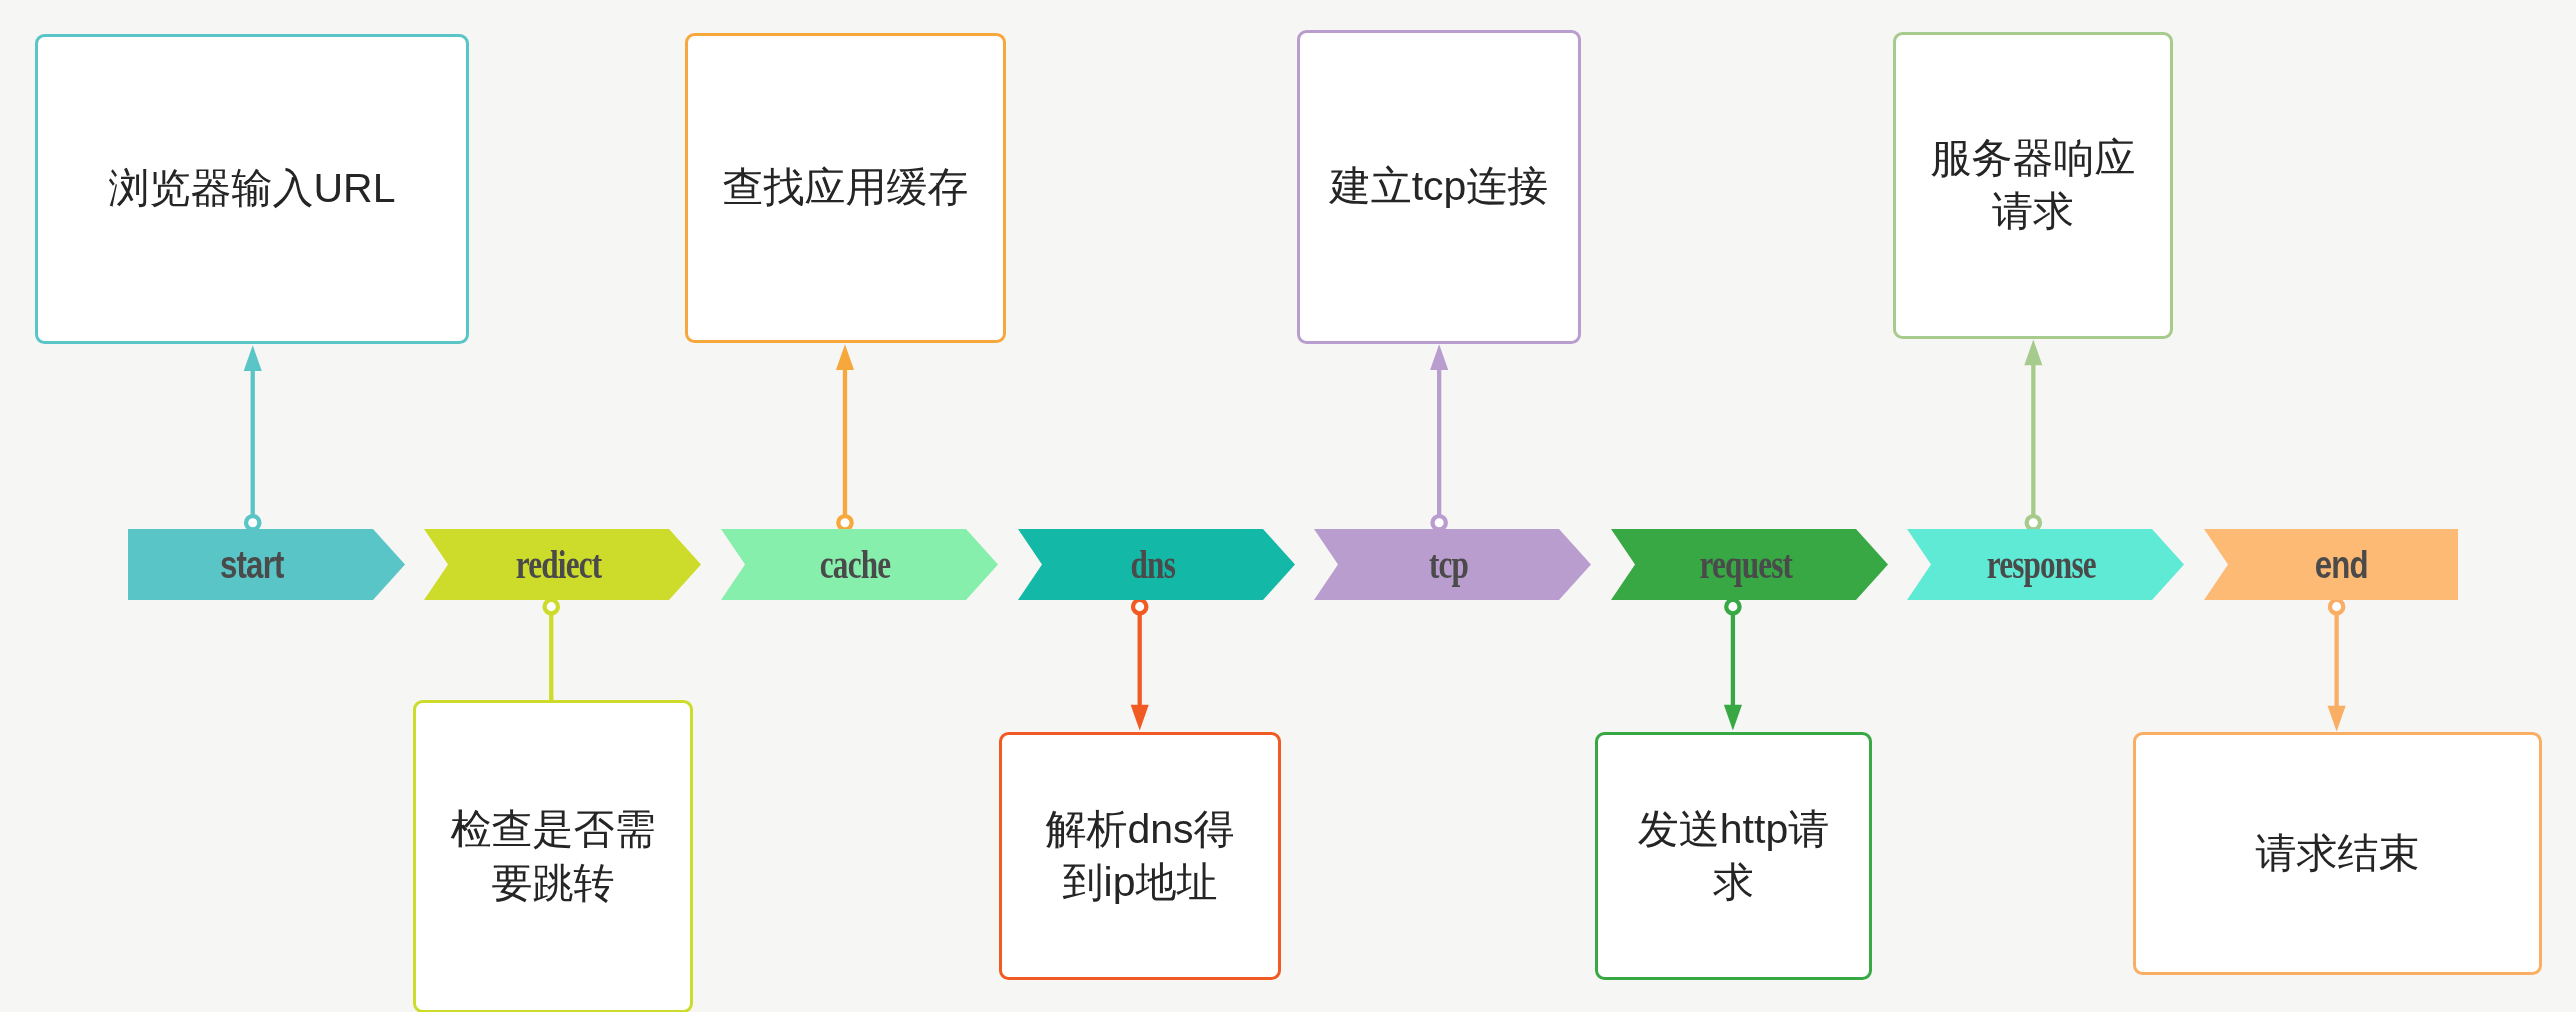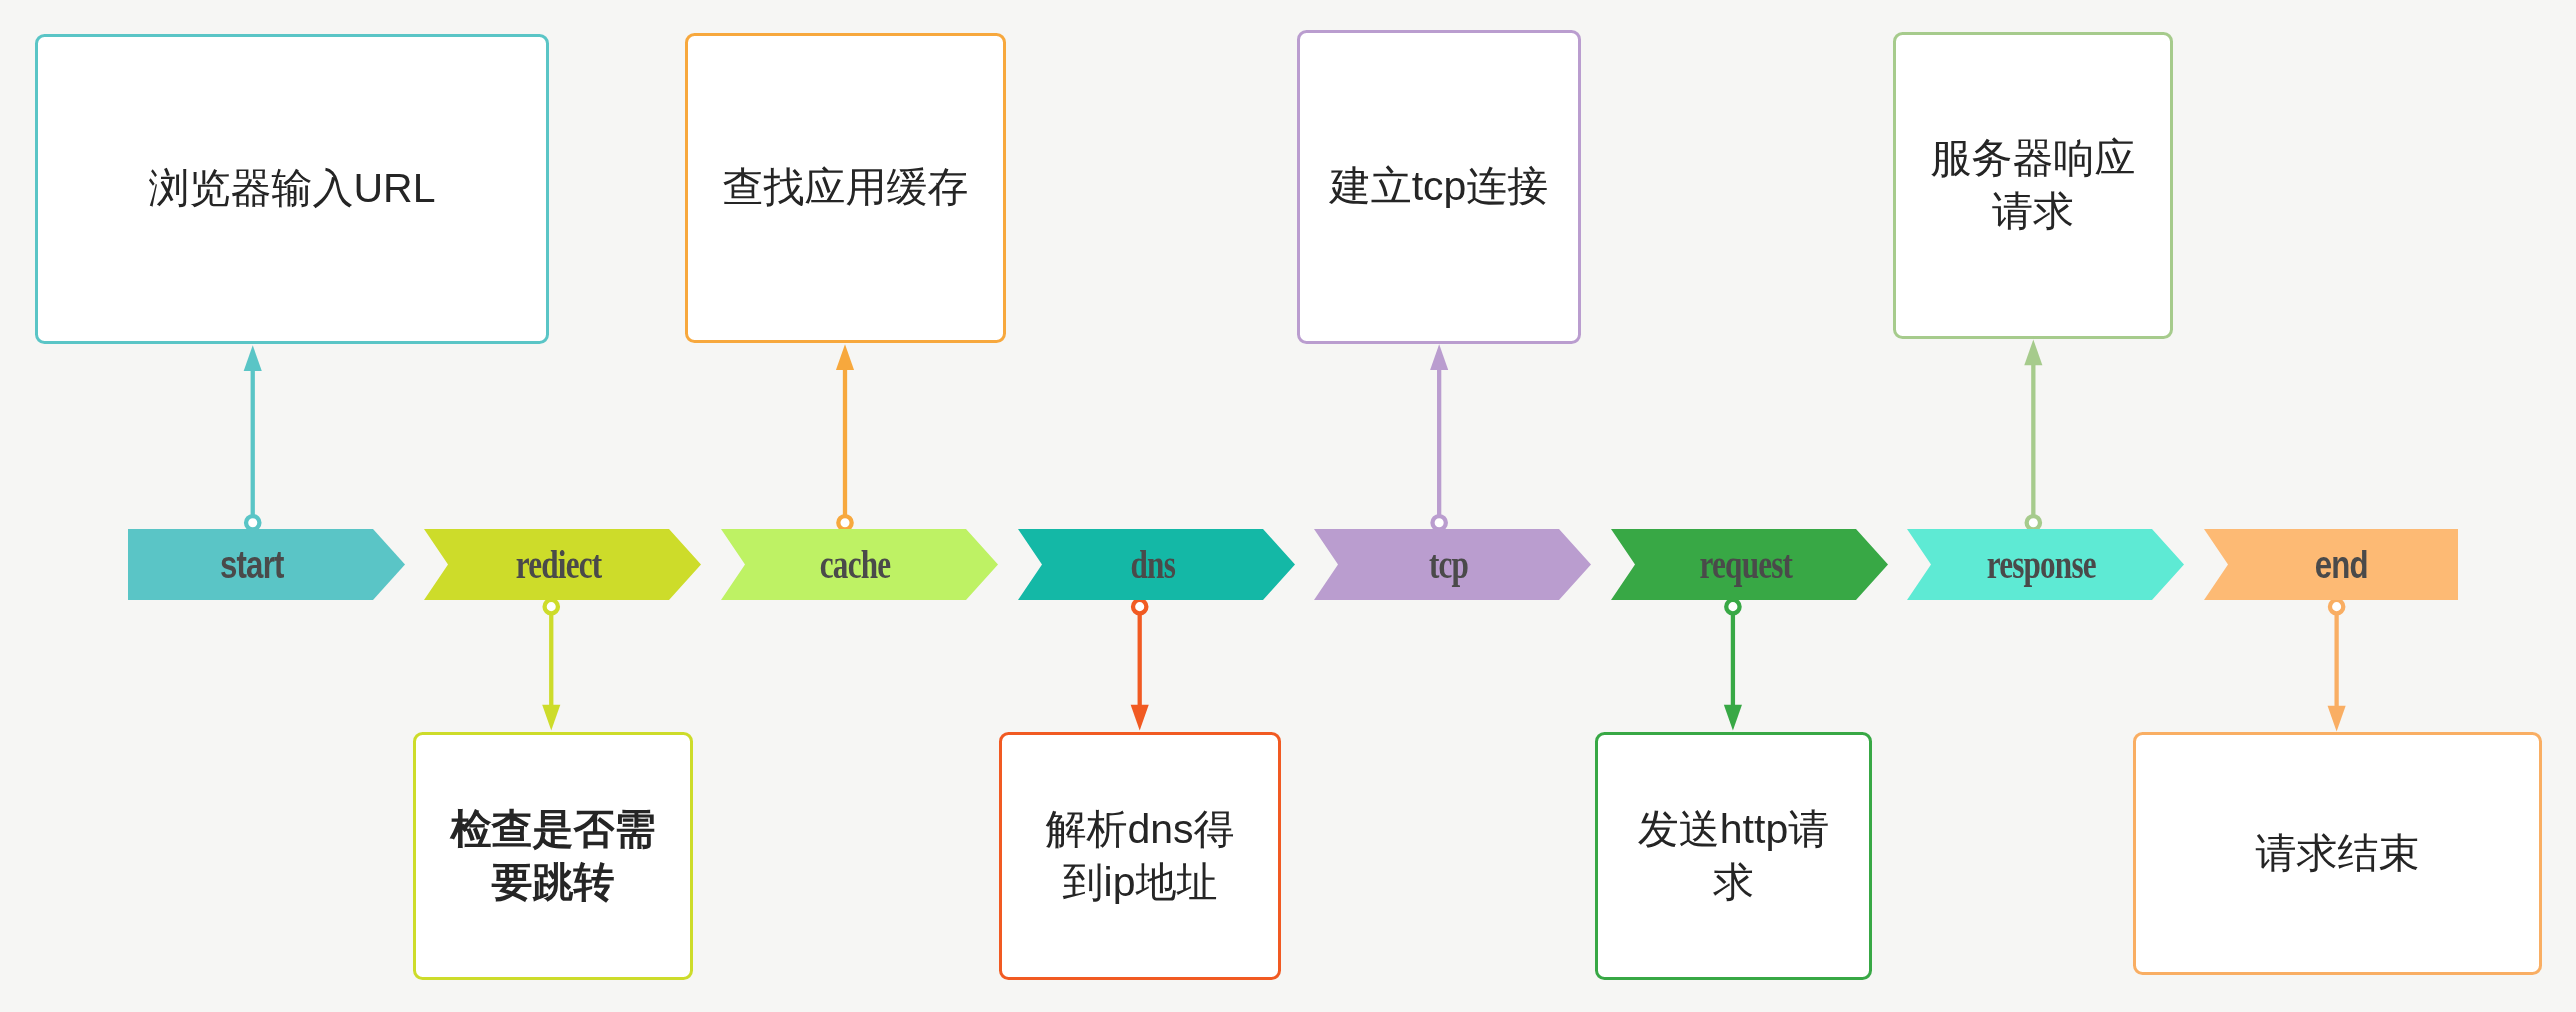--- a/index.html
+++ b/index.html
@@ -117,33 +117,33 @@
       <g>
         <line x1="2450" x2="2450" y1="744" y2="643" stroke="#F9AE63" stroke-width="4.5"></line>
         <polygon points="2440.5,740 2459.5,740 2450,767" fill="#F9AE63"></polygon>
         <circle cx="2450" cy="636" r="7" fill="#FFFFFF" stroke="#F9AE63" stroke-width="4.5"></circle>
       </g>
     </svg>
 
   <div class="chevron first" style="left: 128px; width: 277px; background: rgb(90, 197, 198);">
     <span class="label">start</span>
   </div>
-  <div class="box" style="left: 35px; top: 34px; width: 514px; height: 310px; border-color: rgb(90, 197, 198);">
+  <div class="box" style="left: 35px; top: 34px; width: 434px; height: 310px; border-color: rgb(90, 197, 198);">
     <span class="box-text">浏览器输入URL</span>
   </div>
 
   <div class="chevron mid" style="left: 424px; width: 277px; background: rgb(205, 220, 42);">
     <span class="label">rediect</span>
   </div>
-  <div class="box" style="left: 413px; top: 732px; width: 280px; height: 248px; border-color: rgb(205, 220, 42); font-weight: bold;">
+  <div class="box" style="left: 413px; top: 700px; width: 280px; height: 313px; border-color: rgb(205, 220, 42);">
     <span class="box-text">检查是否需
 要跳转</span>
   </div>
 
-  <div class="chevron mid" style="left: 721px; width: 277px; background: #bef264;">
+  <div class="chevron mid" style="left: 721px; width: 277px; background: #86efac;">
     <span class="label">cache</span>
   </div>
   <div class="box" style="left: 685px; top: 33px; width: 321px; height: 310px; border-color: rgb(247, 168, 61);">
     <span class="box-text">查找应用缓存</span>
   </div>
 
   <div class="chevron mid" style="left: 1018px; width: 277px; background: #14b8a6;">
     <span class="label">dns</span>
   </div>
   <div class="box" style="left: 999px; top: 732px; width: 282px; height: 248px; border-color: rgb(241, 90, 34);">

